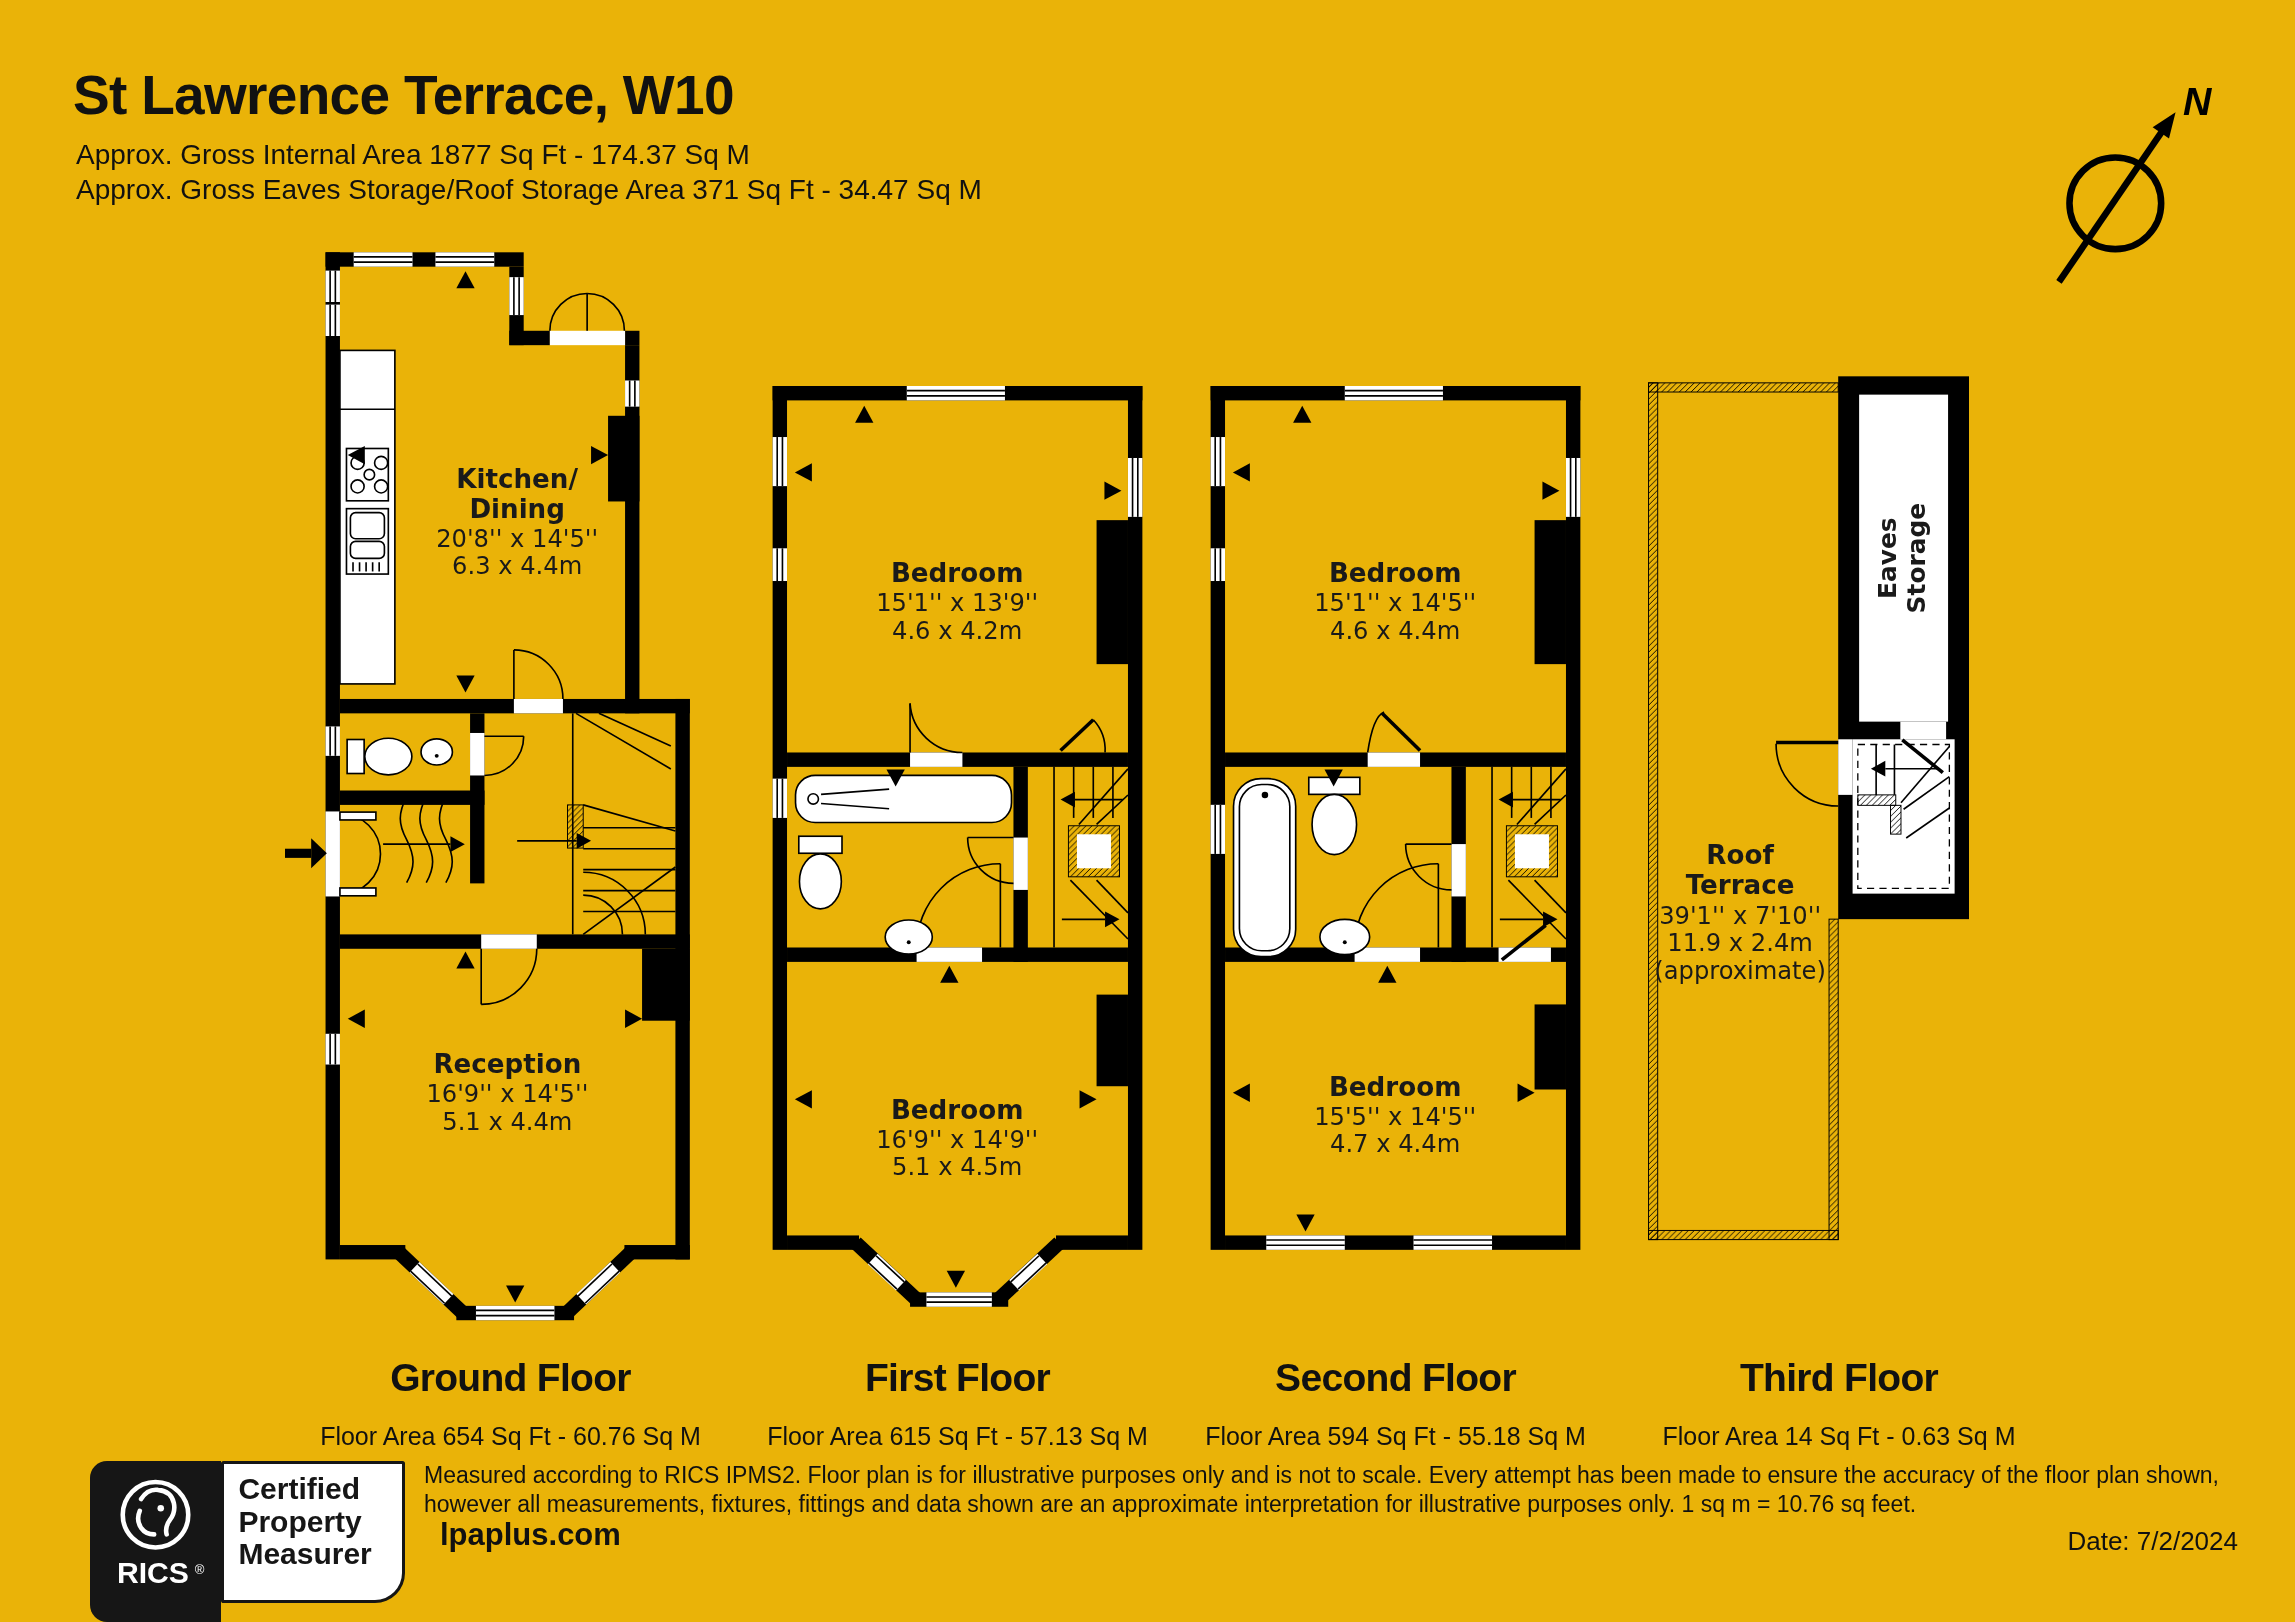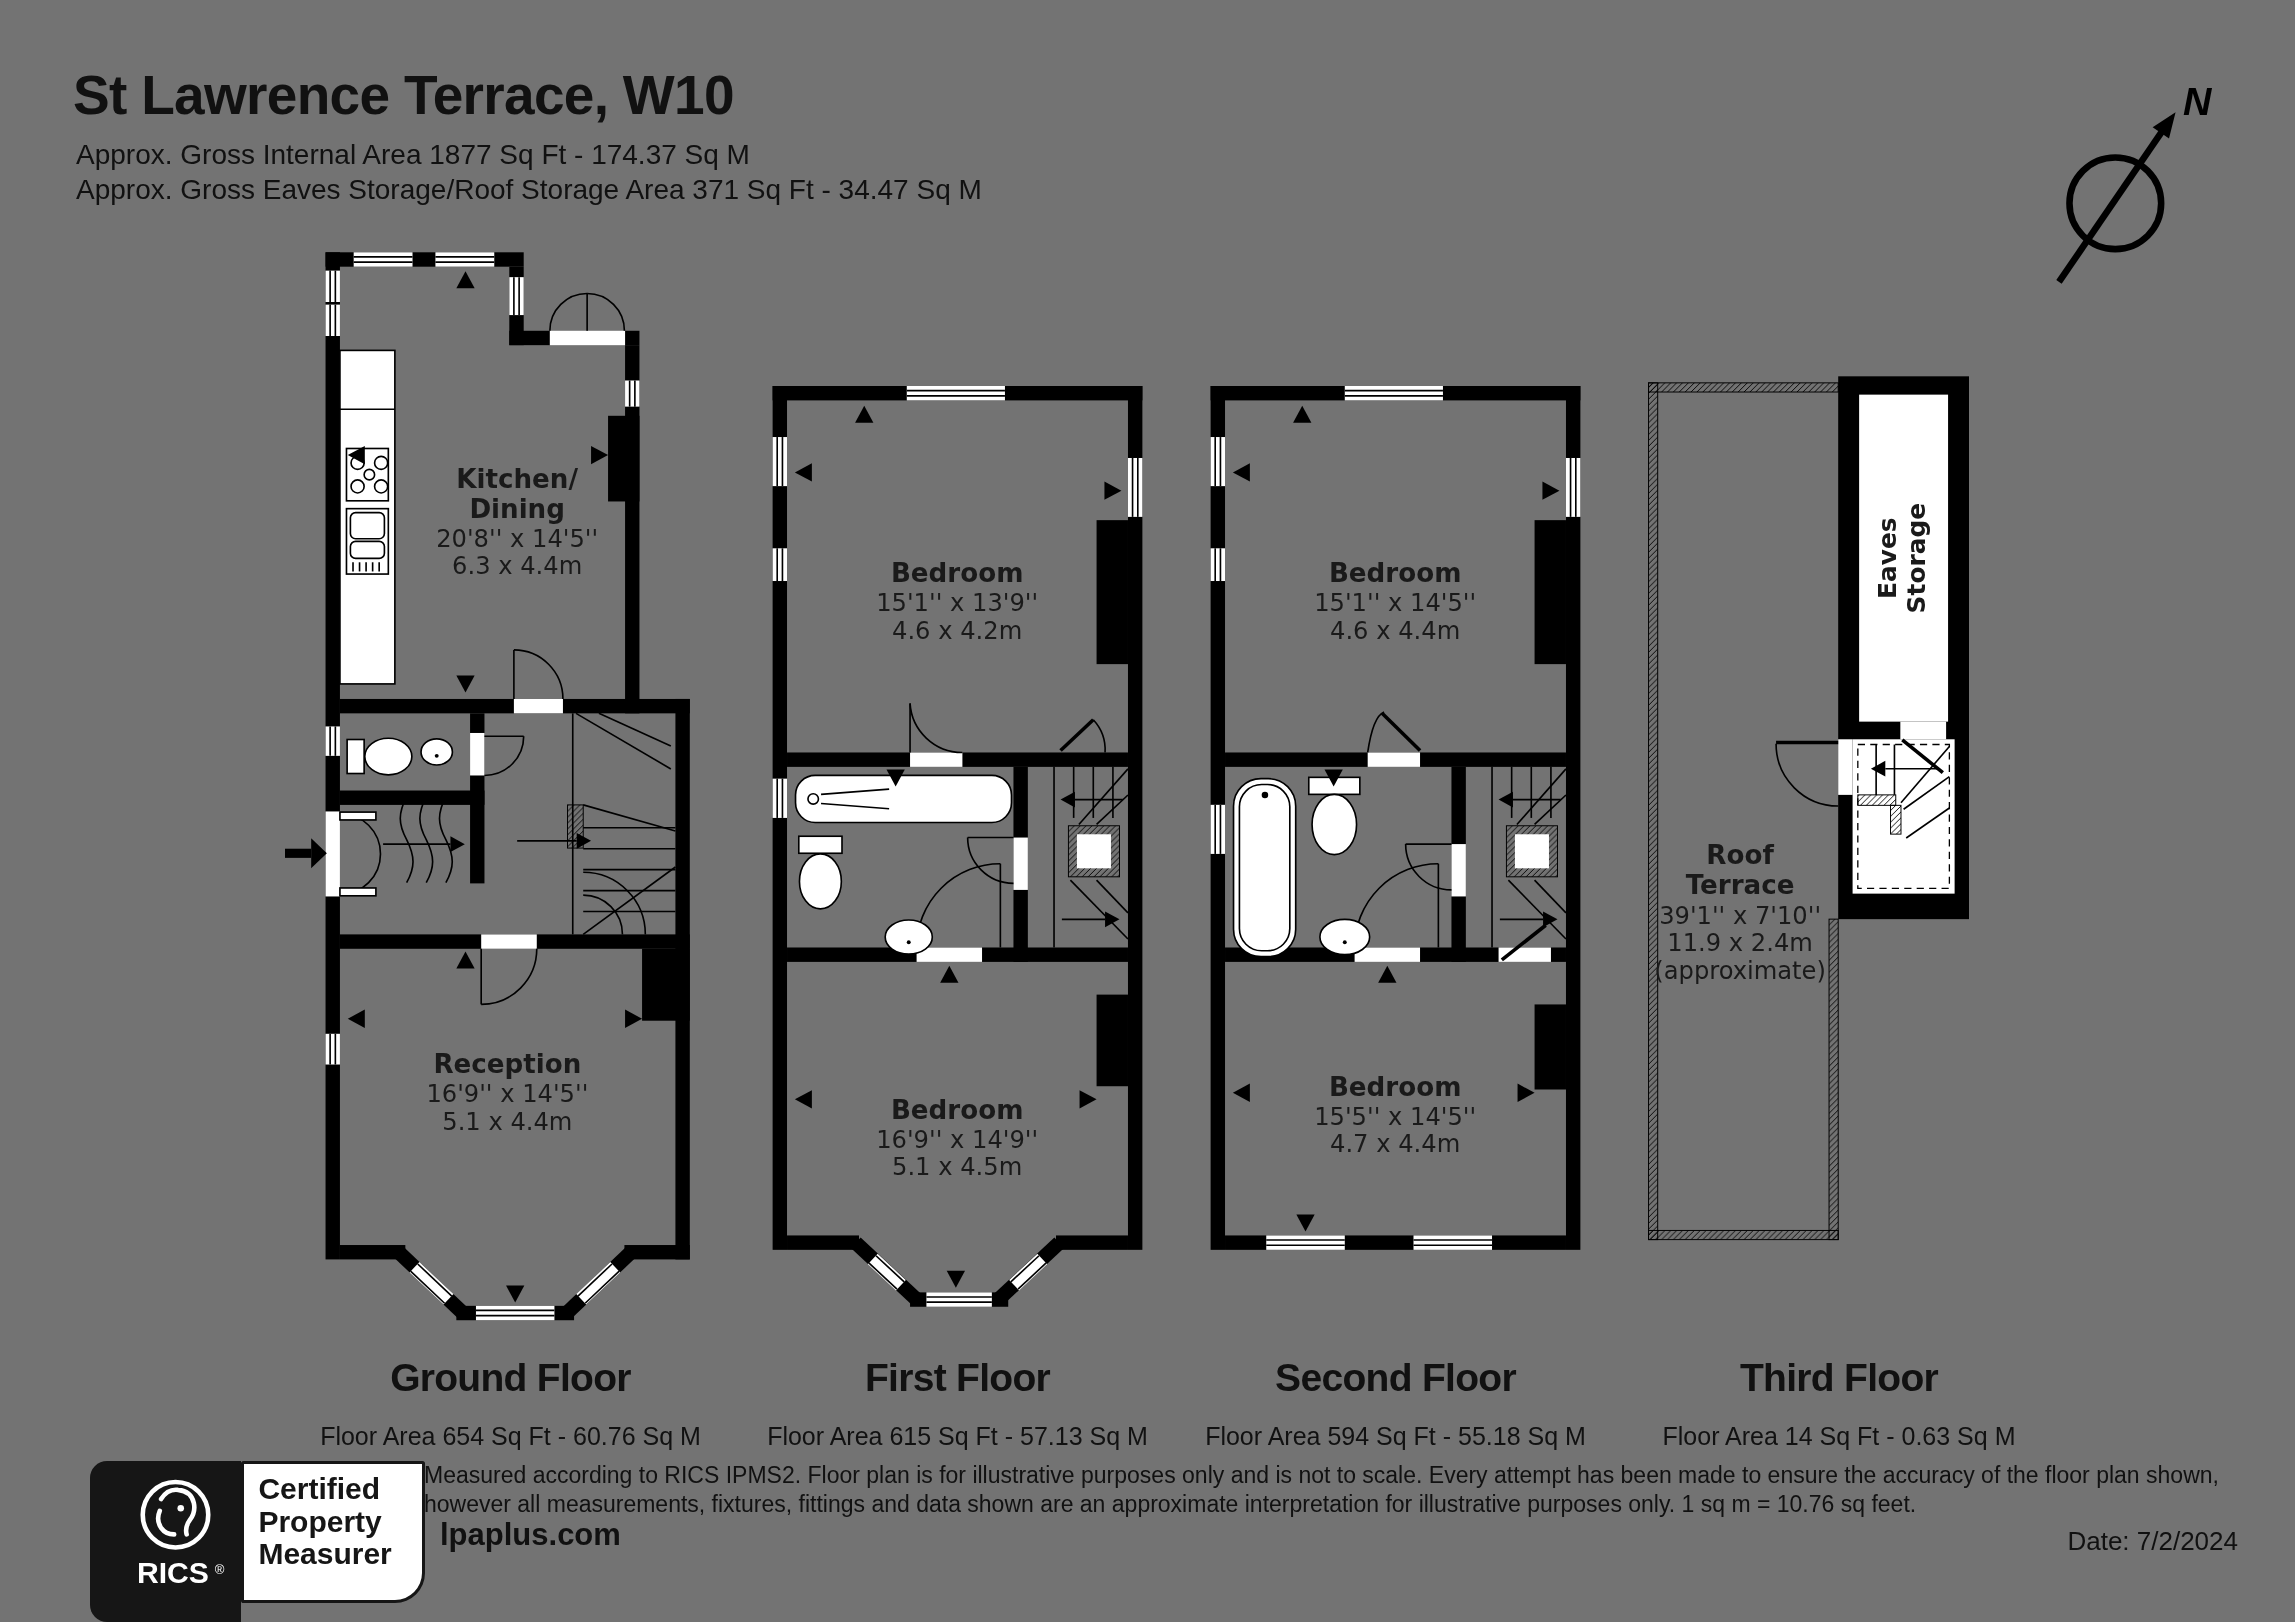--- a/index.html
+++ b/index.html
@@ -1,30 +1,30 @@
 <!DOCTYPE html>
 <html style="font-size:10.5px"><head>
 <meta charset="utf-8">
 <style>
   html,body{margin:0;padding:0;background:#fff;}
-  #page{position:relative;width:2295px;height:1623px;background:#737373;
+  #page{position:relative;width:2295px;height:1623px;background:#eab308;
         font-family:"Liberation Sans",sans-serif;color:#111;overflow:hidden;}
   .abs{position:absolute;}
   
   #title{left:73px;top:63px;font-size:55px;font-weight:700;letter-spacing:-0.7px;}
   .subtitle{left:76px;font-size:28px;font-weight:400;}
   #sub1{top:139px;}
   #sub2{top:174px;}
   
   .floor-caption{top:1356px;text-align:center;}
   .fc-name{font-size:39px;font-weight:700;letter-spacing:-0.7px;}
   .fc-area{font-size:25px;margin-top:22px;}
   
   #logo{left:90px;top:1461px;display:flex;}
-  #logo-black{width:131px;height:161px;background:#161616;border-radius:17px 0 0 17px;position:relative;padding-left:20px;}
+  #logo-black{width:131px;height:161px;background:#161616;border-radius:17px 0 0 17px;position:relative;}
   #logo-cert{width:164px;height:127px;border:3.9px solid #161616;background:#fff;border-radius:2.6px 2.6px 30px 2.6px;
              padding:9.2px 0 0 14.4px;box-sizing:content-box;}
   #logo-cert div{font-size:30px;font-weight:700;line-height:1.08;color:#161616;}
   #disclaimer{left:424px;top:1461px;width:1832px;font-size:23px;line-height:1.28;}
   #website{left:440px;top:1517px;font-size:31px;font-weight:700;}
   #date{left:1898px;top:1526px;width:340px;font-size:26px;text-align:right;}
   
   .wall{fill:#000;}
   .win{fill:#fff;}
   .ln{fill:none;stroke:#000;stroke-width:2.5;}

